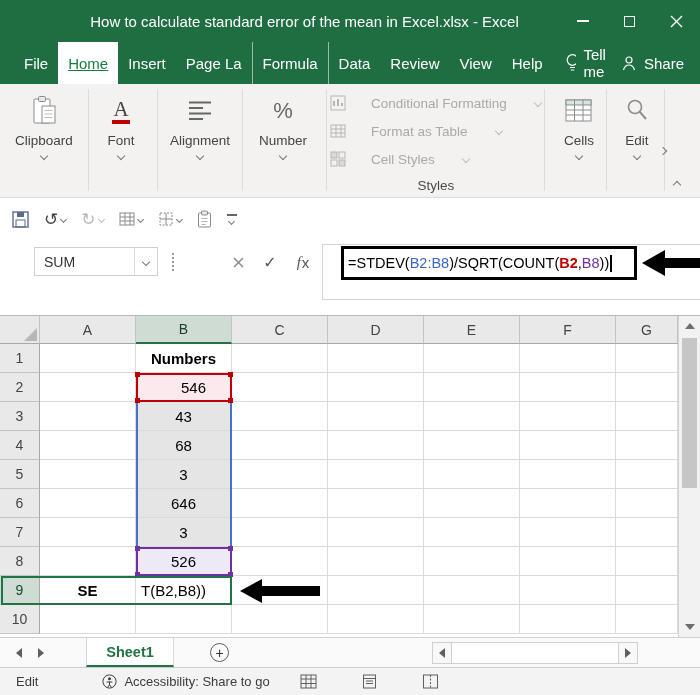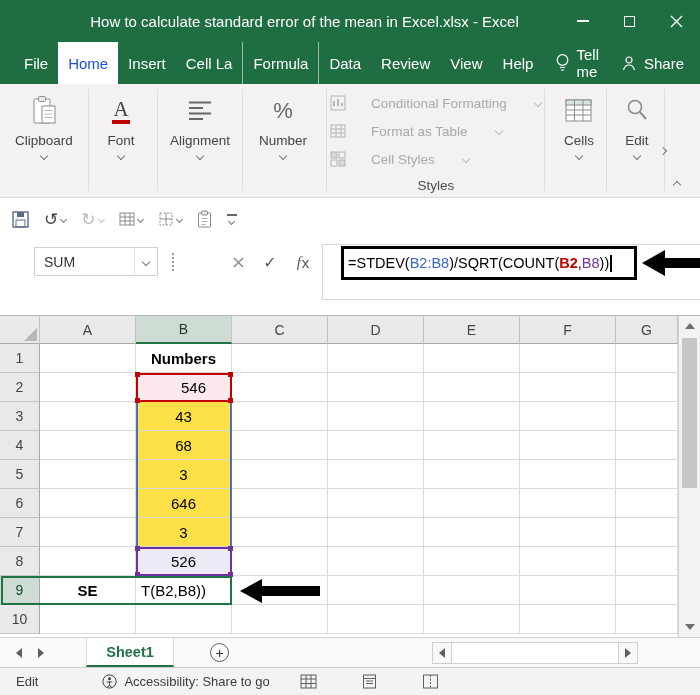--- a/index.html
+++ b/index.html
@@ -11,21 +11,21 @@
   .titlebar { height:42px; background:#1e6e42; display:flex; align-items:center; color:#fff; flex:0 0 auto; }
   .title { flex:1; text-align:center; font-size:15px; padding-left:50px; white-space:nowrap; }
   .winbtns { display:flex; height:100%; }
   .wbtn { width:47px; height:100%; display:flex; align-items:center; justify-content:center; cursor:default; }
   .min-glyph { display:block; width:12px; height:2px; background:#fff; }
   .max-glyph { display:block; width:11px; height:11px; border:1.4px solid #fff; }
 
   
   .menubar { height:42px; background:#1e6e42; display:flex; align-items:stretch; color:#fff; padding-left:14px; flex:0 0 auto; }
   .mtab { display:flex; align-items:center; padding:0 10px; font-size:15px; white-space:nowrap;text-align:right; }
-  .mtab.active { background:#fff; color:#1d4ed8; }
+  .mtab.active { background:#fff; color:#15803d;text-decoration:underline; }
   .mtab.sep { border-right:1px solid rgba(255,255,255,.55); }
   .tellme { display:flex; align-items:center; gap:7px; margin-left:12px; font-size:15px; }
   .share { display:flex; align-items:center; gap:7px; margin-left:auto; margin-right:16px; font-size:15px; }
 
   
   .ribbon { position:relative; height:114px; background:#f3f2f1; border-bottom:1px solid #dcdcdc; flex:0 0 auto; }
   .rg { position:absolute; top:6px; display:flex; flex-direction:column; align-items:center; }
   .ricon { height:42px; display:flex; align-items:center; justify-content:center; }
   .rlabel { font-size:13.5px; color:#444; margin-top:1px; white-space:nowrap; }
   .chev { display:inline-block; width:6px; height:6px; border-right:1.5px solid #777; border-bottom:1.5px solid #777; transform:rotate(45deg); }
@@ -94,21 +94,21 @@
                border-left:13px solid transparent; border-bottom:13px solid #b7b7b7; }
   .ch.colhl { background:#cfdcd3; border-bottom:2px solid #217346; color:#1e3b2c; }
   .rh { background:#e9e9e9; border-right:1px solid #a8a8a8; border-bottom:1px solid #c3c3c3;
         display:flex; align-items:center; justify-content:center; font-size:14px; color:#444; }
   .rh.rowhl { background:#cfdcd3; color:#17492c; }
   .c { background:#fff; border-right:1px solid #dadada; border-bottom:1px solid #dadada;
        display:flex; align-items:center; justify-content:center; font-size:15px; color:#000; }
   .c.left { justify-content:flex-start; padding-left:5px; }
   .bold { font-weight:bold; }
   .tpink { background:#fbe9ee;padding-left:20px; }
-  .tblue { background:#fde047; }
+  .tblue { background:#e5e5e5; }
   .tpurple { background:#eee9f7; }
   .ov { position:absolute; pointer-events:none; }
   .ov-blue   { left:136px; top:57px;  width:96px; height:203px; border:2px solid #4472c4; }
   .ov-red    { left:136px; top:57px;  width:96px; height:29px;  border:2px solid #c00000; }
   .ov-purple { left:136px; top:231px; width:96px; height:29px;  border:2px solid #7030a0; }
   .ov-green  { left:1px;   top:260px; width:231px; height:29px; border:2px solid #217346; }
   .hndl { position:absolute; width:5px; height:5px; }
   .ov-red .hndl { background:#c00000; } .ov-purple .hndl { background:#7030a0; }
   .hndl.tl{left:-3px;top:-3px;} .hndl.tr{right:-3px;top:-3px;} .hndl.bl{left:-3px;bottom:-3px;} .hndl.br{right:-3px;bottom:-3px;}
   .arrow-cell { left:240px; top:263px; }
@@ -160,21 +160,21 @@
             <path d="M1 1 L12 12 M12 1 L1 12" stroke="#fff" stroke-width="1.4"></path>
           </svg>
       </div>
     </div>
   </div>
 
   <div class="menubar">
     <div class="mtab">File</div>
     <div class="mtab active">Home</div>
     <div class="mtab">Insert</div>
-    <div class="mtab sep">Cell La</div>
+    <div class="mtab sep">Page La</div>
     <div class="mtab sep">Formula</div>
     <div class="mtab">Data</div>
     <div class="mtab">Review</div>
     <div class="mtab">View</div>
     <div class="mtab">Help</div>
     <div class="tellme">
       <svg width="15" height="20">
         <circle cx="7.5" cy="7" r="5.3" fill="none" stroke="#fff" stroke-width="1.2"></circle>
         <path d="M5 14.5h5 M5.8 17h3.4" stroke="#fff" stroke-width="1.2"></path>
       </svg>

